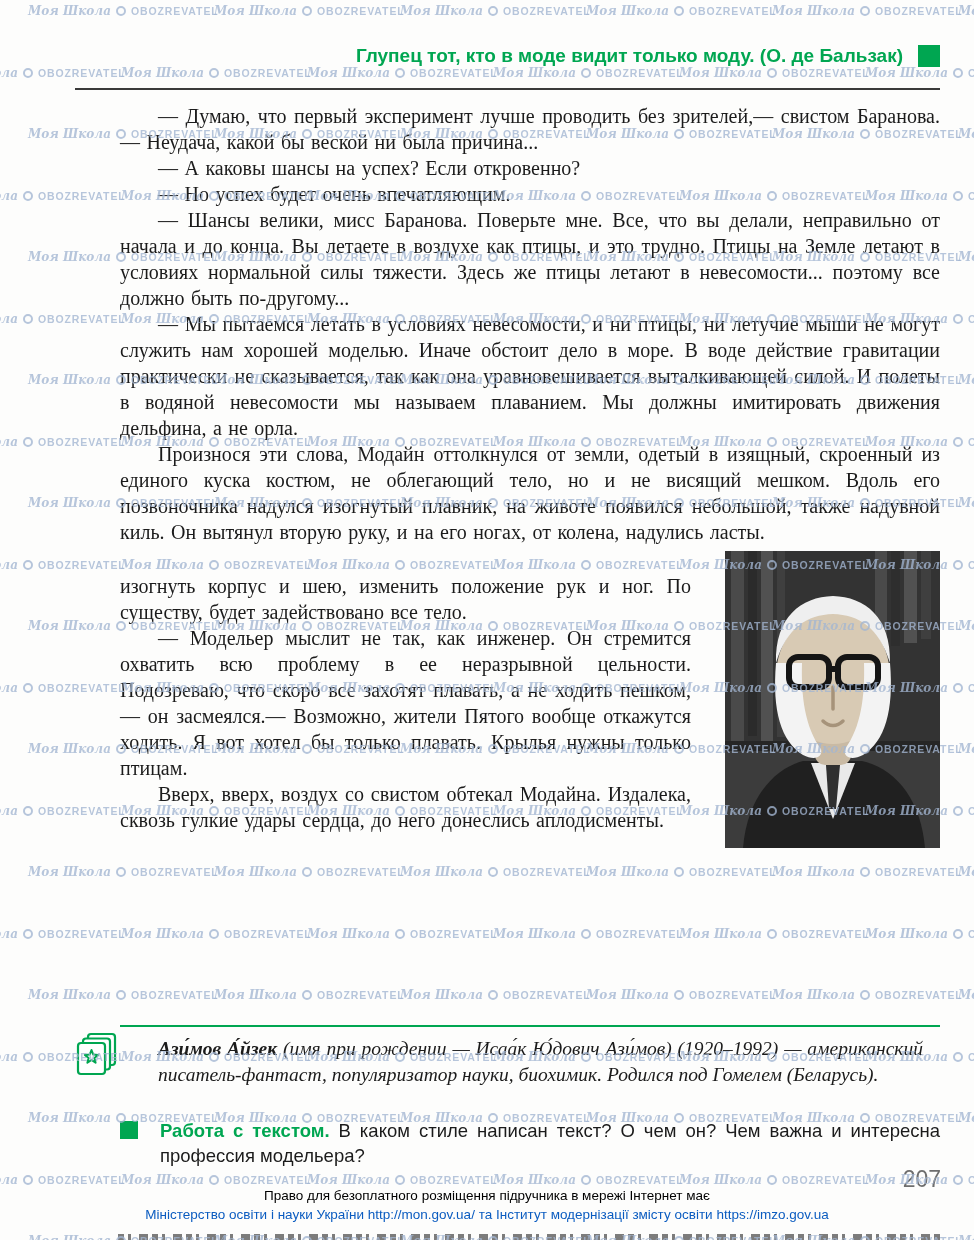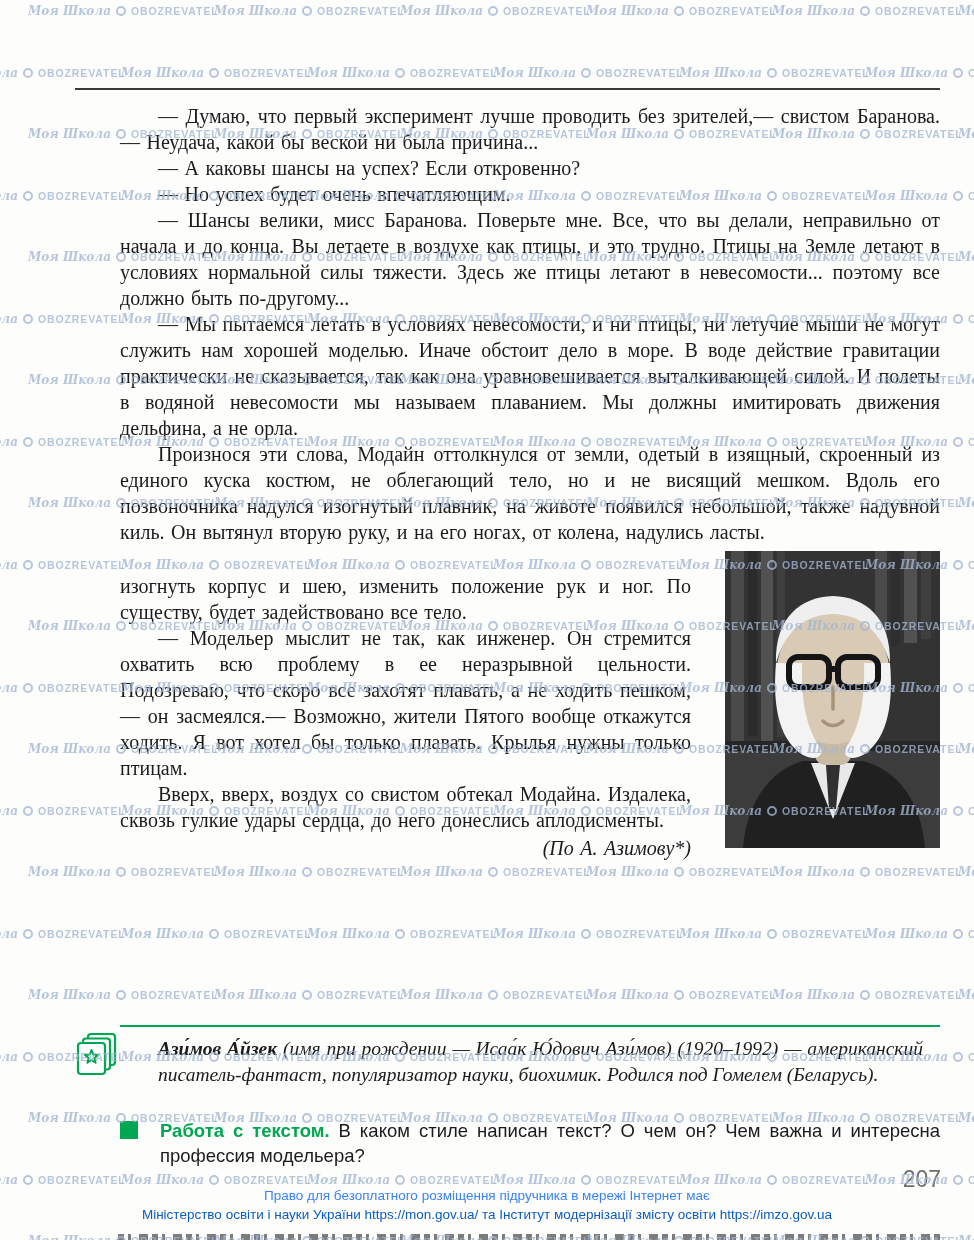--- a/index.html
+++ b/index.html
@@ -74,21 +74,21 @@
   }
   .task-label { color: #00A651; font-weight: bold; }
 
   
   .footer {
     position: absolute; top: 1186px; left: 0; width: 974px;
     text-align: center;
     font-family: "Liberation Sans", sans-serif;
     font-size: 13.5px; line-height: 19px;
   }
-  .footer-line1 { color: #3b82f6; }
+  .footer-line1 { color: #000000; }
   .footer-line2 { color: #0b5cc0; }
   .flink { color: #0b5cc0; text-decoration: none; cursor: pointer; }
   .pageno {
     position: absolute; top: 1166px; right: 33px;
     font-family: "Liberation Sans", sans-serif;
     font-size: 23px; color: #6e6e6e;
   }
   .bottom-cut {
     position: absolute; bottom: 0; left: 118px; width: 822px; height: 6px;
     background: repeating-linear-gradient(90deg,
@@ -98,20 +98,23 @@
     opacity: .7;
   }
 </style>
 </head>
 <body>
 
 <div class="page">
 
   <div class="content">
 
+    <div class="header">
+      <span class="epigraph">Глупец тот, кто в моде видит только моду. (О. де Бальзак)</span><span class="accent-square"></span>
+    </div>
     <div class="header-rule"></div>
 
     <div class="article">
       <p>— Думаю, что первый эксперимент лучше проводить без зрителей,— свистом Баранова.— Неудача, какой бы веской ни была причина...</p>
       <p>— А каковы шансы на успех? Если откровенно?</p>
       <p>— Но успех будет очень впечатляющим.</p>
       <p>— Шансы велики, мисс Баранова. Поверьте мне. Все, что вы делали, неправильно от начала и до конца. Вы летаете в воздухе как птицы, и это трудно. Птицы на Земле летают в условиях нормальной силы тяжести. Здесь же птицы летают в невесомости... поэтому все должно быть по-другому...</p>
       <p>— Мы пытаемся летать в условиях невесомости, и ни птицы, ни летучие мыши не могут служить нам хорошей моделью. Иначе обстоит дело в море. В воде действие гравитации практически не сказывается, так как она уравновешивается выталкивающей силой. И полеты в водяной невесомости мы называем плаванием. Мы должны имитировать движения дельфина, а не орла.</p>
       <p>Произнося эти слова, Модайн оттолкнулся от земли, одетый в изящный, скроенный из единого куска костюм, не облегающий тело, но и не висящий мешком. Вдоль его позвоночника надулся изогнутый плавник, на животе появился небольшой, также надувной киль. Он вытянул вторую руку, и на его ногах, от колена, надулись ласты.</p>
 
@@ -141,21 +144,20 @@
             <rect x="113" y="106" width="40" height="30" rx="9"></rect>
             <path d="M104 118 L113 118"></path>
           </g>
           <path d="M108 136 L108 158 M98 170 C104 176 112 176 118 170" stroke="#a6937a" stroke-width="3.5" fill="none" stroke-linecap="round"></path>
         </svg>
       </div>
 
       <p class="cont">изогнуть корпус и шею, изменить положение рук и ног. По существу, будет задействовано все тело.</p>
       <p>— Модельер мыслит не так, как инженер. Он стремится охватить всю проблему в ее неразрывной цельности. Подозреваю, что скоро все захотят плавать, а не ходить пешком,— он засмеялся.— Возможно, жители Пятого вообще откажутся ходить. Я вот хотел бы только плавать. Крылья нужны только птицам.</p>
       <p>Вверх, вверх, воздух со свистом обтекал Модайна. Издалека, сквозь гулкие удары сердца, до него донеслись аплодисменты.</p>
-      <p class="attribution">(По А. Азимову*)</p>
     </div>
 
     <div class="bio-divider"></div>
     <div class="bio">
       <span class="bio-icon">
         <svg width="42" height="46" viewBox="0 0 42 46">
           <g fill="#ffffff" stroke="#00A651" stroke-width="2.2">
             <rect x="12" y="2" width="27" height="31" rx="3"></rect>
             <rect x="7" y="6.5" width="27" height="31" rx="3"></rect>
             <rect x="2" y="11" width="27" height="31" rx="3"></rect>
@@ -166,21 +168,21 @@
       <p class="bio-text"><b>Ази́мов А́йзек </b><span>(имя при рождении — Исаа́к Ю́дович Ази́мов) (1920–1992) — американский писатель-фантаст, популяризатор науки, биохимик. Родился под Гомелем (Беларусь).</span></p>
     </div>
 
     <div class="task">
       <span class="task-square"></span>
       <p class="task-text"><b class="task-label">Работа с текстом.</b><span> В каком стиле написан текст? О чем он? Чем важна и интересна профессия модельера?</span></p>
     </div>
 
     <div class="footer">
       <div class="footer-line1">Право для безоплатного розміщення підручника в мережі Інтернет має</div>
-      <div class="footer-line2"><span>Міністерство освіти і науки України </span><a class="flink">https://mon.gov.ua/</a><span> та Інститут модернізації змісту освіти </span><a class="flink">https://imzo.gov.ua</a></div>
+      <div class="footer-line2"><span>Міністерство освіти і науки України </span><a class="flink">http://mon.gov.ua/</a><span> та Інститут модернізації змісту освіти </span><a class="flink">https://imzo.gov.ua</a></div>
     </div>
 
     <div class="pageno">207</div>
     <div class="bottom-cut"></div>
   </div>
 
   <div class="watermarks">
       <span class="wm" style="left: 28px; top: 4px;">
         <span class="wm-brand">Моя Школа</span>
         <span class="wm-badge"></span>

